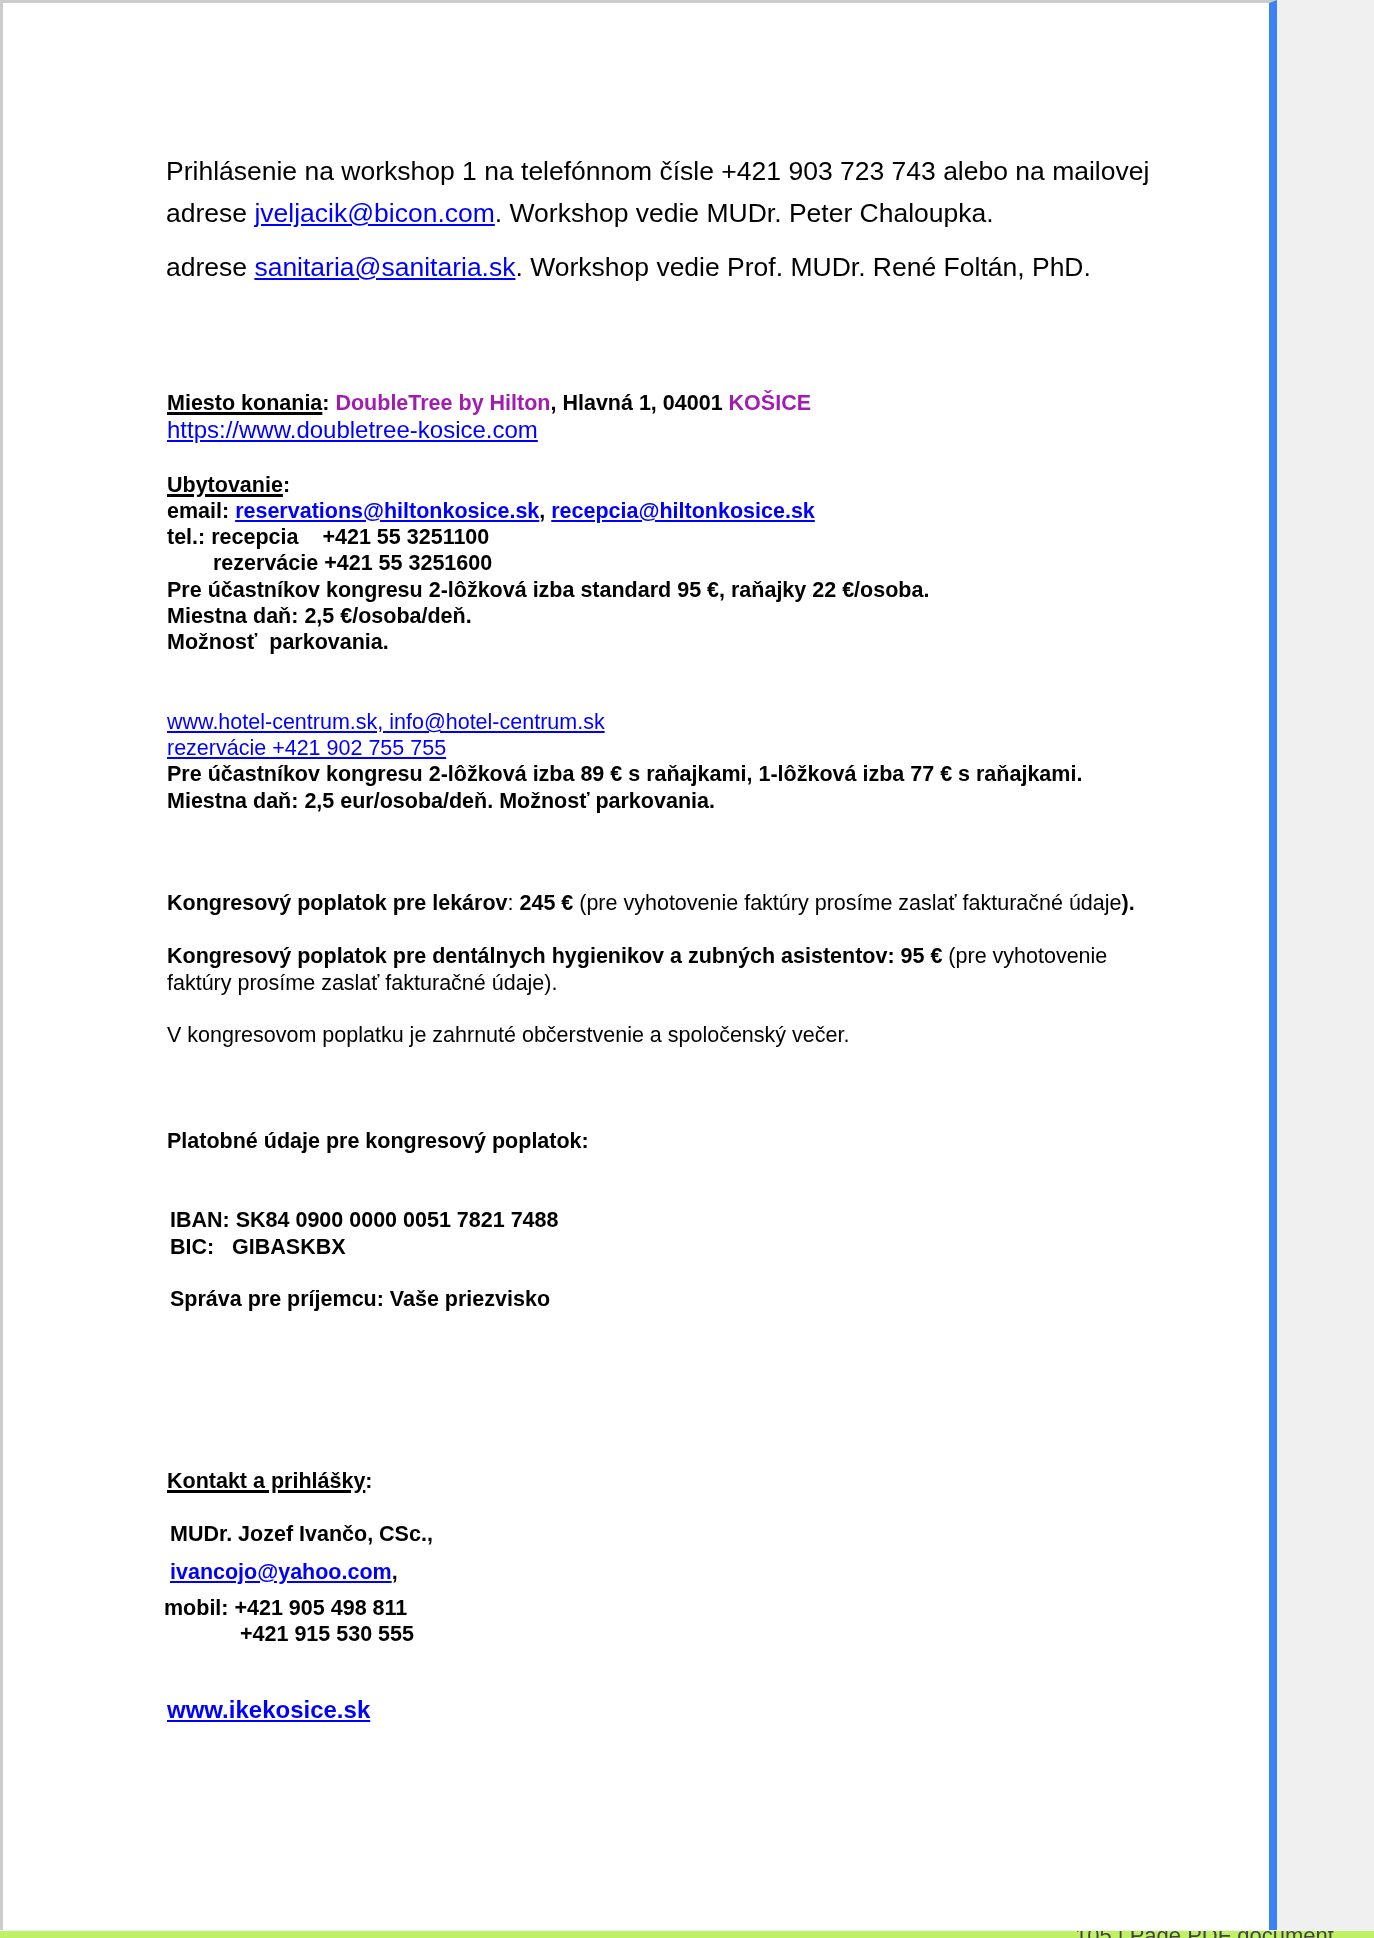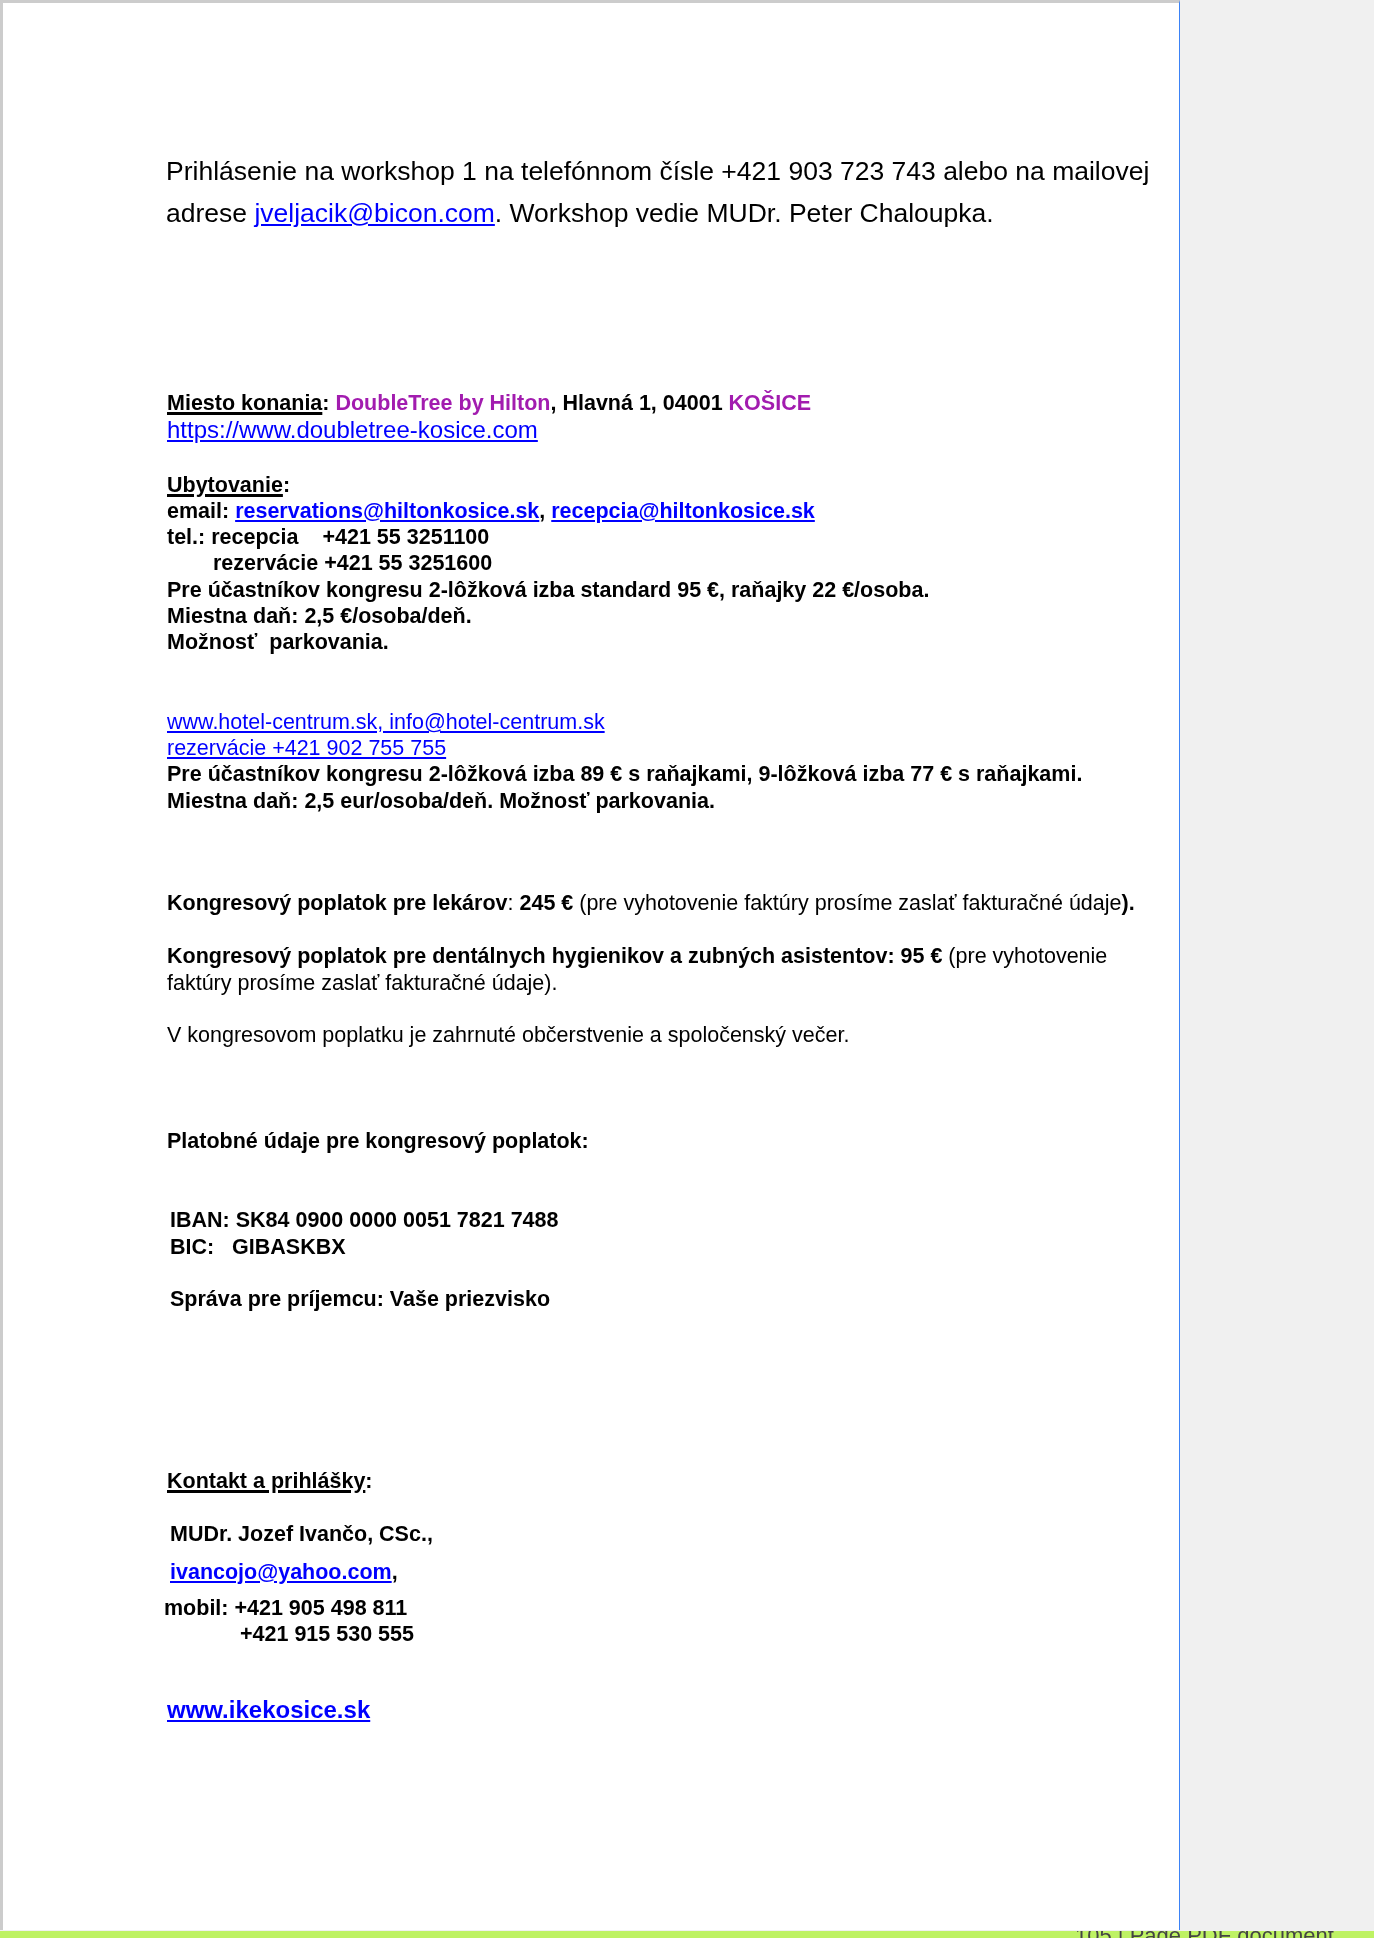--- a/index.html
+++ b/index.html
@@ -5,25 +5,25 @@
   html, body { margin: 0; padding: 0; }
   body {
     width: 1374px; height: 1938px; overflow: hidden;
     background: #f0f0f0;
     position: relative;
     font-family: "Liberation Sans", sans-serif;
     color: #000;
   }
   .page {
     position: absolute; left: 0; top: 0;
-    width: 1180px; height: 1930px;
+    width: 1277px; height: 1930px;
     background: #fff;
     border-top: 3px solid #cccccc;
     border-left: 3px solid #cccccc;
-    border-right: 1px solid #3b82f6;
+    border-right: 8px solid #3b82f6;
     box-sizing: border-box;
   }
   .bottom-bar {
     position: absolute; left: 0; top: 1931px; width: 1374px; height: 7px;
     background: #bef264; overflow: hidden; padding-left: 40px;
   }
   .bottom-bar span {
     position: absolute; left: 1075px; top: -8px;
     font-size: 22px; color: #444; white-space: nowrap;
   }
@@ -41,20 +41,23 @@
 <body>
 
 <div class="page">
 
   <div class="line reg" style="left:163px; top:153px;">
     <span>Prihlásenie na workshop 1 na telefónnom čísle +421 903 723 743 alebo na mailovej</span>
   </div>
   <div class="line reg" style="left:163px; top:195px;text-align:right;">
     <span>adrese </span><a>jveljacik@bicon.com</a><span>. Workshop vedie MUDr. Peter Chaloupka.</span>
   </div>
+  <div class="line reg" style="left:163px; top:249px;">
+    <span>adrese </span><a>sanitaria@sanitaria.sk</a><span>. Workshop vedie Prof. MUDr. René Foltán, PhD.</span>
+  </div>
 
   <div class="line bd" style="left:164px; top:387px;">
     <span class="ul">Miesto konania</span><span>: </span><span class="red">DoubleTree by Hilton</span><span>, Hlavná 1, 04001 </span><span class="red">KOŠICE</span>
   </div>
   <div class="line nm" style="left:164px; top:414px; font-size:24px;">
     <a>https://www.doubletree-kosice.com</a>
   </div>
 
   <div class="line bd" style="left:164px; top:469px;">
     <span class="ul">Ubytovanie</span><span>:</span>
@@ -71,21 +74,21 @@
   <div class="line bd" style="left:164px; top:574px;">Pre účastníkov kongresu 2-lôžková izba standard 95 €, raňajky 22 €/osoba.</div>
   <div class="line bd" style="left:164px; top:600px;">Miestna daň: 2,5 €/osoba/deň.</div>
   <div class="line bd" style="left:164px; top:626px; white-space:pre;">Možnosť  parkovania.</div>
 
   <div class="line nm" style="left:164px; top:706px;">
     <a>www.hotel-centrum.sk, info@hotel-centrum.sk</a>
   </div>
   <div class="line nm" style="left:164px; top:732px;">
     <a>rezervácie +421 902 755 755</a>
   </div>
-  <div class="line bd" style="left:164px; top:758px;">Pre účastníkov kongresu 2-lôžková izba 89 € s raňajkami, 9-lôžková izba 77 € s raňajkami.</div>
+  <div class="line bd" style="left:164px; top:758px;">Pre účastníkov kongresu 2-lôžková izba 89 € s raňajkami, 1-lôžková izba 77 € s raňajkami.</div>
   <div class="line bd" style="left:164px; top:785px;">Miestna daň: 2,5 eur/osoba/deň. Možnosť parkovania.</div>
 
   <div class="line nm" style="left:164px; top:887px;">
     <span class="b">Kongresový poplatok pre lekárov</span><span>: </span><span class="b">245 €</span><span> (pre vyhotovenie faktúry prosíme zaslať fakturačné údaje</span><span class="b">).</span>
   </div>
   <div class="line nm" style="left:164px; top:940px;">
     <span class="b">Kongresový poplatok pre dentálnych hygienikov a zubných asistentov: 95 €</span><span> (pre vyhotovenie</span>
   </div>
   <div class="line nm" style="left:164px; top:967px;">faktúry prosíme zaslať fakturačné údaje).</div>
   <div class="line nm" style="left:164px; top:1019px;">V kongresovom poplatku je zahrnuté občerstvenie a spoločenský večer.</div>

